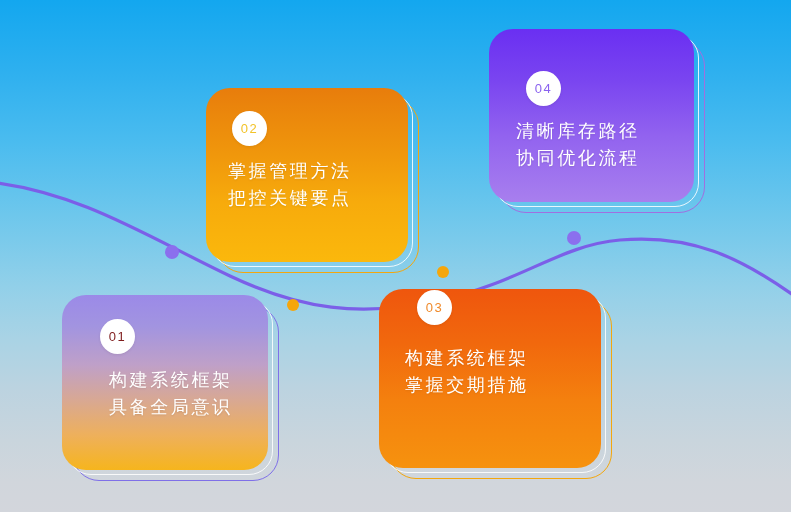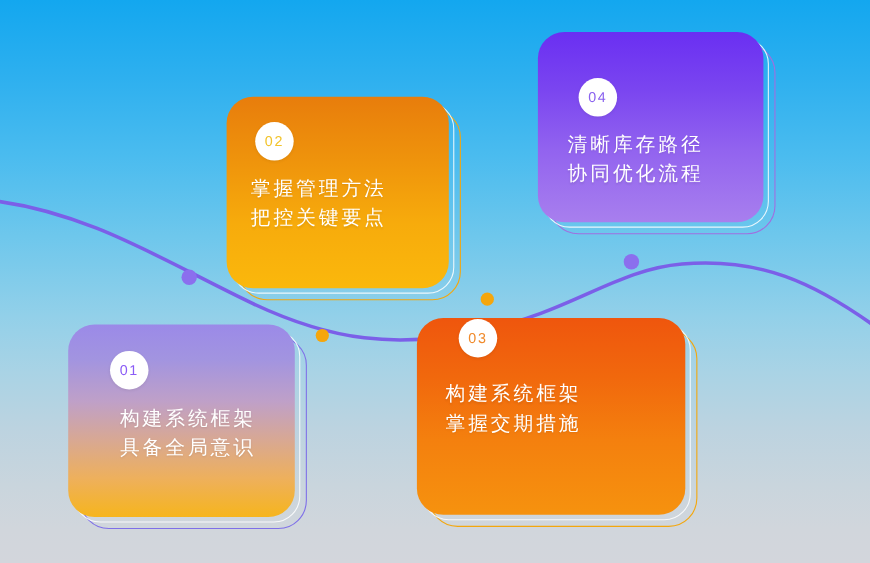--- a/index.html
+++ b/index.html
@@ -46,21 +46,21 @@
   .card.c2{background:linear-gradient(180deg,#e87d0c 0%,#ef940c 34%,#f7ab0c 66%,#fbb80c 100%);}
   .card.c3{background:linear-gradient(180deg,#ef560d 0%,#f1680d 30%,#f4800e 62%,#f6920e 100%);}
   .card.c4{background:linear-gradient(180deg,#6a2ff2 0%,#7a45f0 30%,#9263ef 62%,#a87fee 100%);}
 
   .badge{
     position:absolute;width:35px;height:35px;border-radius:50%;
     background:#ffffff;display:flex;align-items:center;justify-content:center;
     font-size:13px;letter-spacing:1.5px;font-weight:400;
     box-shadow:0 1px 3px rgba(0,0,0,.08);
   }
-  .badge.b1{color:#8b5cf6;}
+  .badge.b1{color:#7f1d1d;}
   .badge.b2{color:#f2c32a;}
   .badge.b3{color:#f08a2b;}
   .badge.b4{color:#8a62ef;}
 
   .card-text{
     position:absolute;color:#ffffff;font-size:18px;line-height:27px;
     letter-spacing:2.6px;white-space:nowrap;
     text-shadow:0 1px 2px rgba(0,0,0,.10);
   }
   .card-text div{white-space:nowrap;}
@@ -96,21 +96,21 @@
     <div class="card-outline orange"></div>
     <div class="card-inner-line"></div>
     <div class="card c2"></div>
     <div class="badge b2" style="left:26px;top:23px;">02</div>
     <div class="card-text" style="left:22px;top:70px;">
       <div>掌握管理方法</div>
       <div>把控关键要点</div>
     </div>
   </div>
 
-  <div class="card-wrap" style="left:379px;top:289px;width:244px;height:179px;">
+  <div class="card-wrap" style="left:379px;top:289px;width:222px;height:179px;">
     <div class="card-outline orange"></div>
     <div class="card-inner-line"></div>
     <div class="card c3"></div>
     <div class="badge b3" style="left:38px;top:1px;">03</div>
     <div class="card-text" style="left:26px;top:56px;">
       <div>构建系统框架</div>
       <div>掌握交期措施</div>
     </div>
   </div>
 

